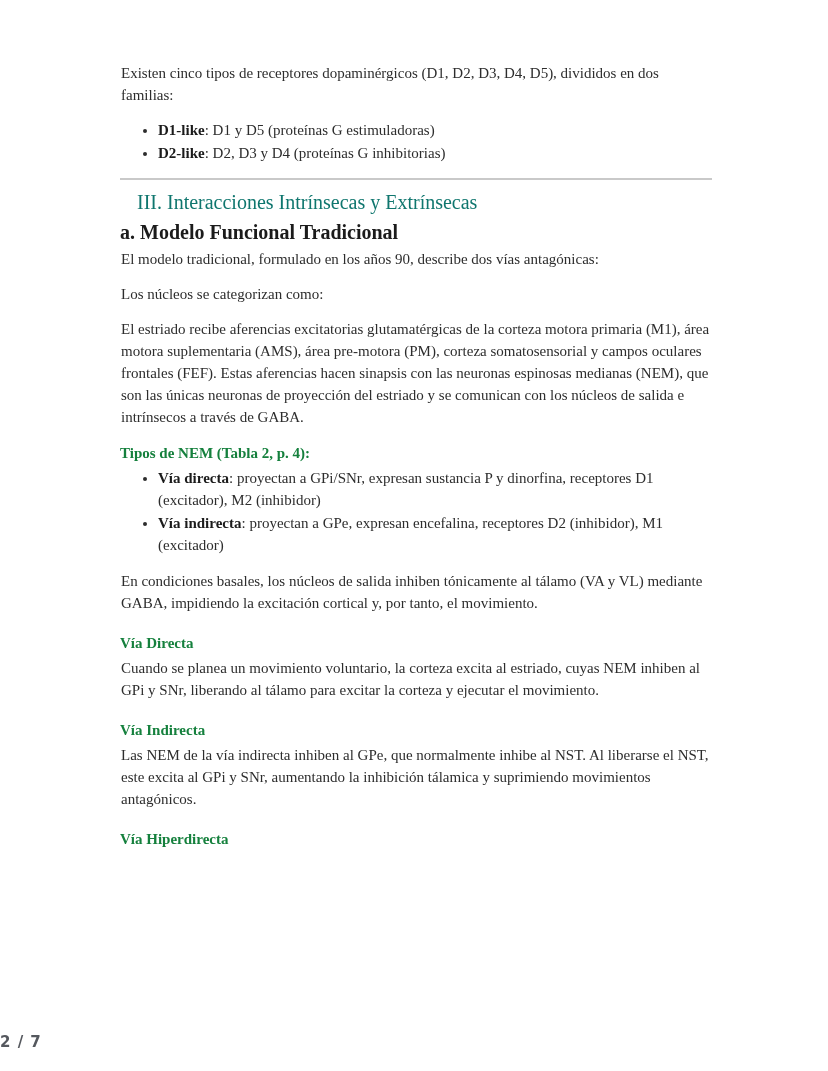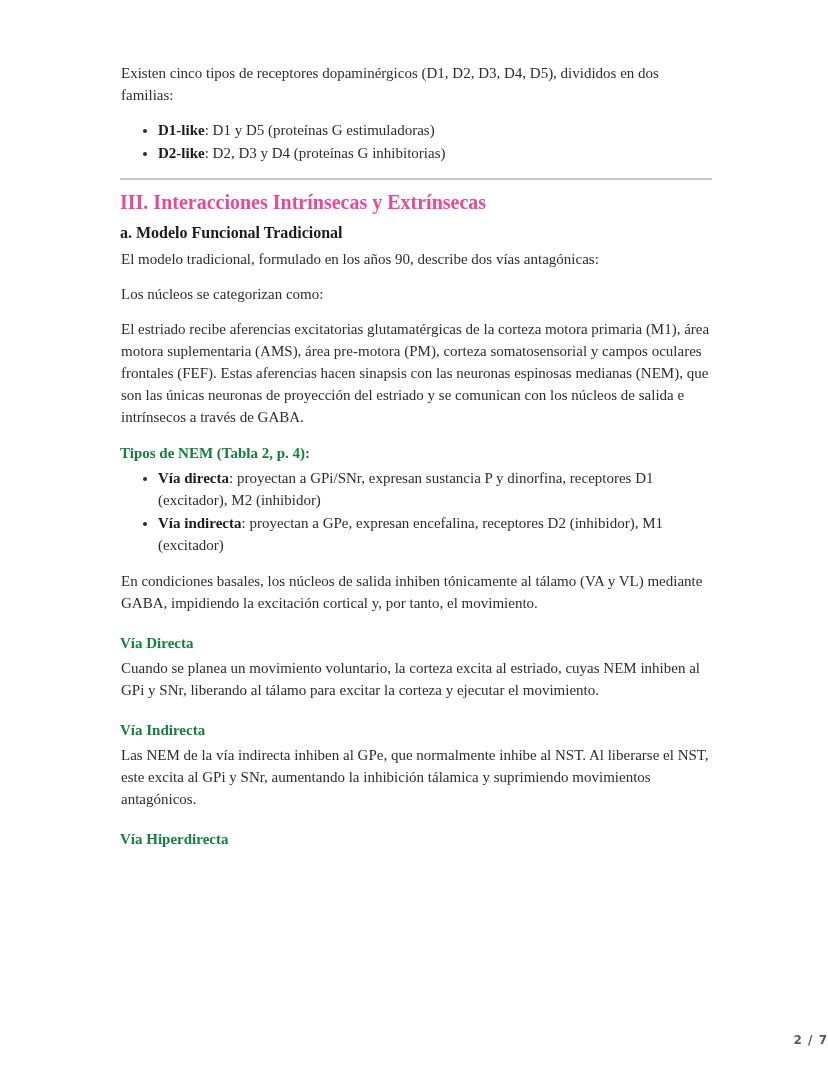--- a/index.html
+++ b/index.html
@@ -40,49 +40,49 @@
     font-weight: 700;
   }
   hr.divider {
     border: none;
     border-top: 2px solid #c9c9c9;
     margin: 10px 0 10px 0;
   }
   h2.section-title {
     font-size: 20px;
     line-height: 25px;
-    font-weight: 700;
-    color: #ec4899;
-    margin: 0 0 7px 0;
+    font-weight: 400;
+    color: #0f766e;
+    margin: 0 0 7px 17px;
   }
   h3.subsection-title {
-    font-size: 16px;
+    font-size: 20px;
     line-height: 21px;
     font-weight: 700;
     color: #1b1b1b;
     margin: 0 0 5px 0;
   }
   h4.minor-heading {
     font-size: 15px;
     line-height: 20px;
     font-weight: 700;
     color: #15803d;
     margin: 15px 0 4px 0;
   }
   h4.minor-heading.gap-lg {
     margin-top: 19px;
   }
   .page-footer {
     position: absolute;
     left: 0;
     right: 0;
     top: 1033px;
-    text-align: right;
+    text-align: left;
     font-family: "DejaVu Sans", sans-serif;
-    font-size: 12px;
+    font-size: 15px;
     font-weight: 700;
     letter-spacing: 1px;
     color: #55585e;
   }
 </style>
 </head>
 <body>
 
 <div class="page">
   <div class="content">

